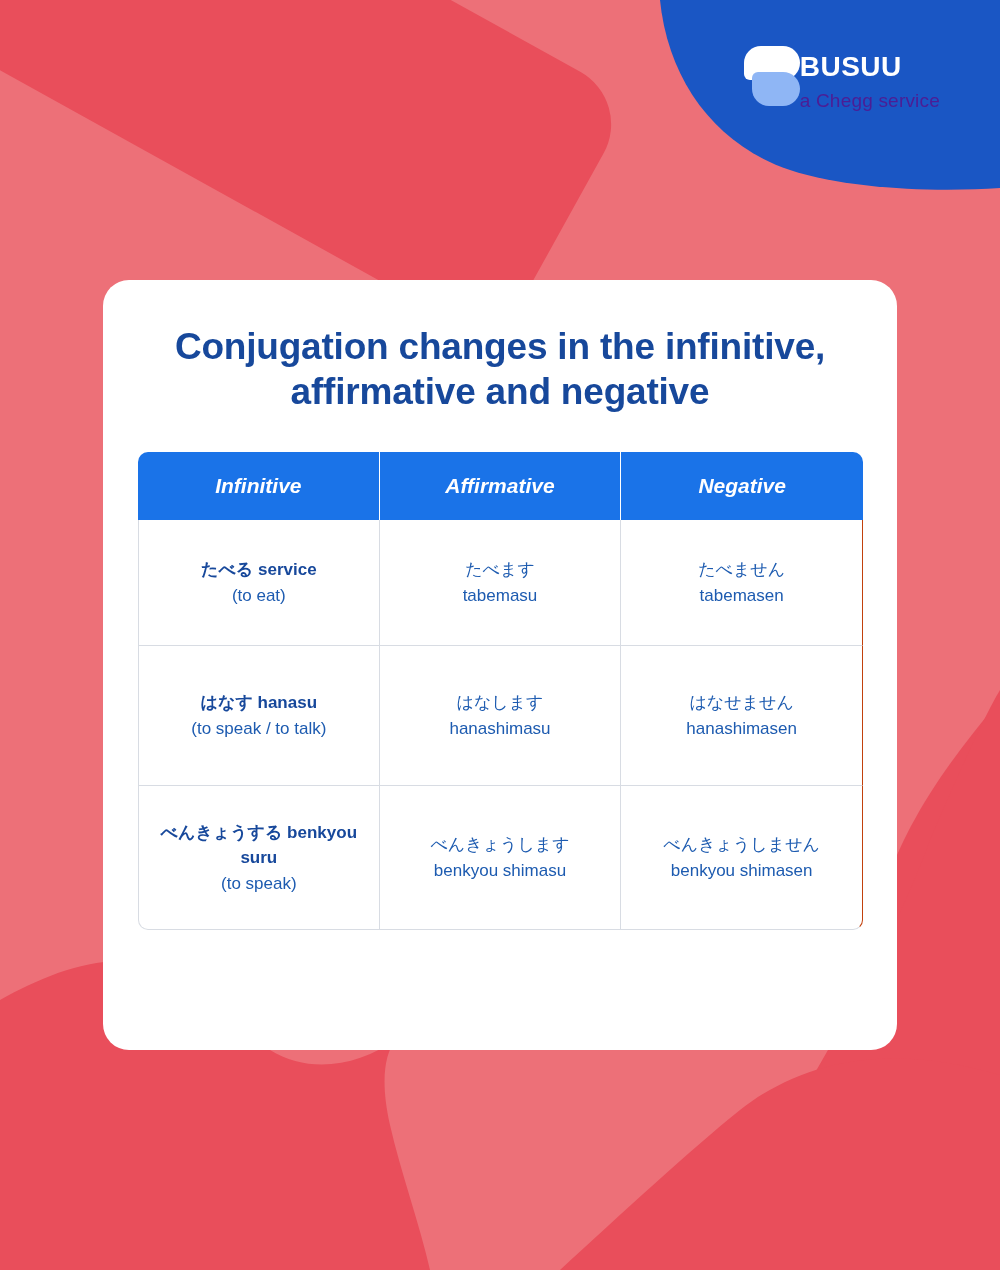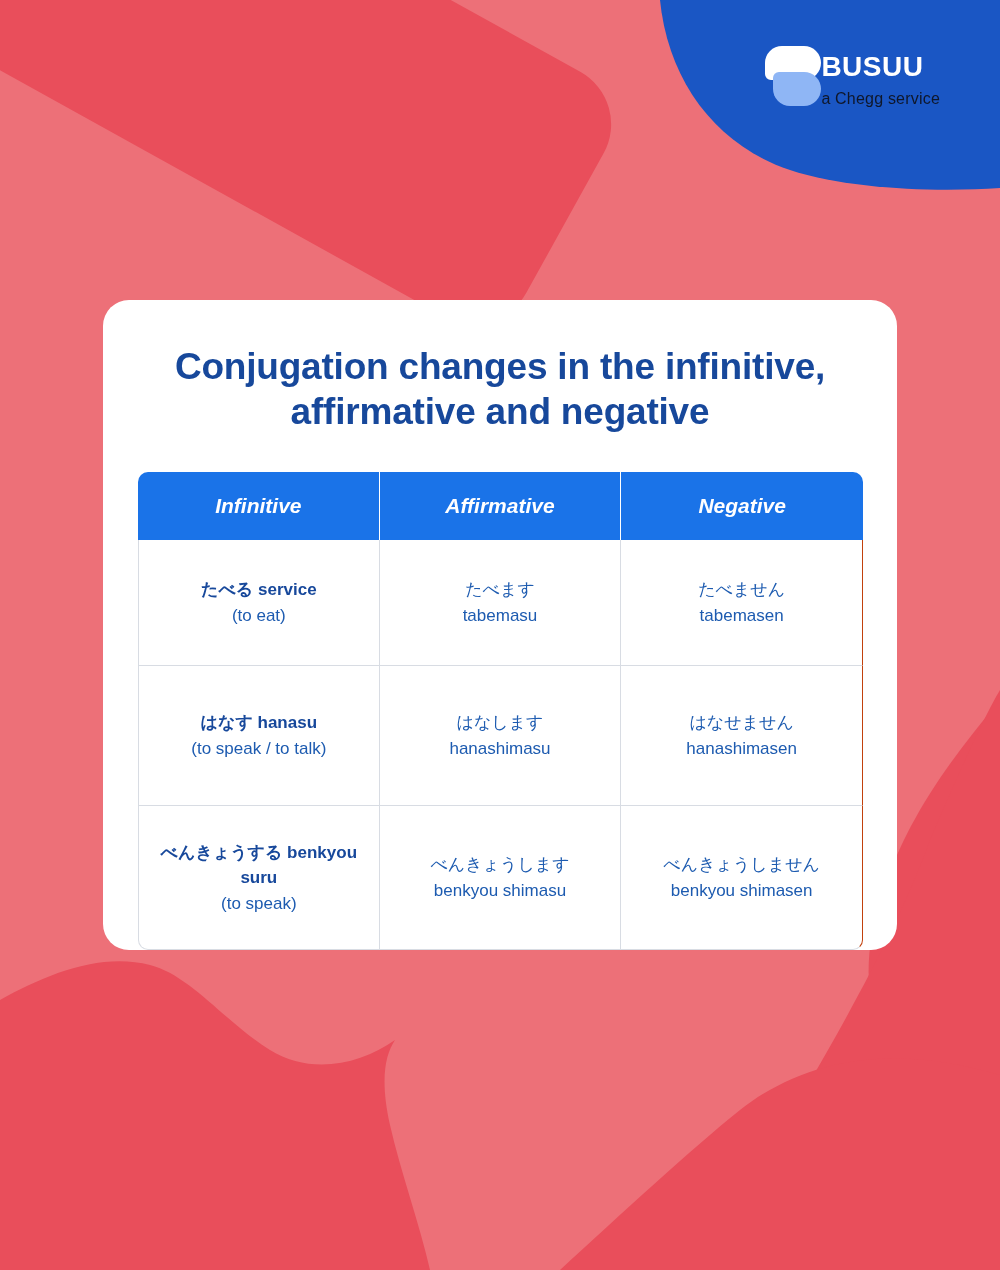--- a/index.html
+++ b/index.html
@@ -38,31 +38,30 @@
     background:#8FB6F5;
     border-radius:6px 17px 17px 17px;
   }
   .logo-text{display:flex;flex-direction:column;}
   .logo-word{
     color:#ffffff;font-weight:bold;font-size:40px;line-height:1;
     letter-spacing:0.5px;font-variant:small-caps;text-transform:lowercase;
   }
   .logo-word::first-letter{font-size:40px;}
   .logo-sub{
-    color:#0f172a;font-size:16px;line-height:1;margin-top:9px;letter-spacing:0.2px;
+    color:#4c1d95;font-size:19px;line-height:1;margin-top:9px;letter-spacing:0.2px;
   }
 
   
   .card{
     position:absolute;left:103px;top:280px;
-    width:794px;height:650px;
+    width:794px;height:770px;
     background:#ffffff;border-radius:26px;
     box-sizing:border-box;
     padding:44px 35px 0 35px;
-    margin-top:20px;
   }
   .card-title{
     color:#17489B;
     font-weight:bold;
     font-size:37px;
     line-height:1.22;
     text-align:center;
     letter-spacing:-0.2px;
     margin:0 0 38px 0;
     padding:0 10px;

